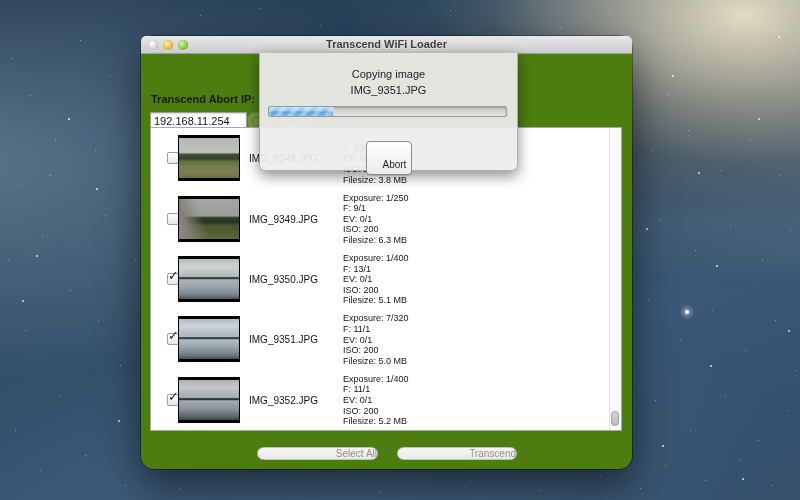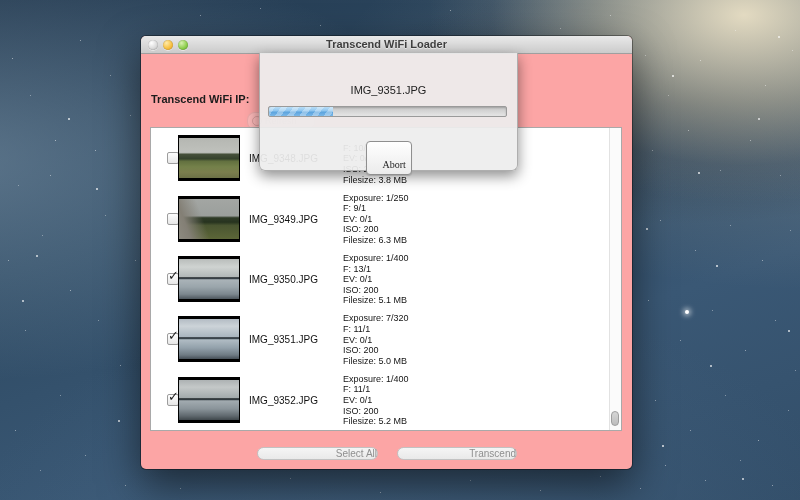--- a/index.html
+++ b/index.html
@@ -38,22 +38,22 @@
     705px 480px rgba(255,255,255,.55),740px 460px rgba(255,255,255,.5),772px 485px rgba(255,255,255,.6);}
   .stars-b{position:absolute;width:2px;height:2px;background:transparent;border-radius:50%;
     box-shadow:68px 118px rgba(255,255,255,.85),22px 300px rgba(255,255,255,.8),118px 420px rgba(255,255,255,.85),
     672px 75px rgba(255,255,255,.9),758px 118px rgba(255,255,255,.8),716px 265px rgba(255,255,255,.85),
     788px 330px rgba(255,255,255,.8),662px 445px rgba(255,255,255,.9),742px 478px rgba(255,255,255,.8),
     96px 188px rgba(255,255,255,.85),36px 255px rgba(255,255,255,.8),698px 172px rgba(255,255,255,.85),
     778px 36px rgba(255,255,255,.8),646px 228px rgba(255,255,255,.85),710px 365px rgba(255,255,255,.8);}
   .big-star{position:absolute;left:685px;top:310px;width:4px;height:4px;border-radius:50%;
     background:#fff;box-shadow:0 0 5px 2px rgba(255,255,255,.55);}
   
-  .window{position:absolute;left:141px;top:36px;width:491px;height:433px;border-radius:5px;
-    background:#fca5a5;box-shadow:0 16px 40px rgba(0,0,0,.55),0 0 0 1px rgba(0,0,0,.35);}
+  .window{position:absolute;left:141px;top:36px;width:491px;height:433px;border-radius:13px;
+    background:#4d7c0f;box-shadow:0 16px 40px rgba(0,0,0,.55),0 0 0 1px rgba(0,0,0,.35);}
   .titlebar{position:absolute;left:0;top:0;right:0;height:17px;border-radius:5px 5px 0 0;
     background:linear-gradient(180deg,#e9e9e9,#cbcbcb);border-bottom:1px solid #9f9f9f;}
   .title{position:absolute;left:0;right:0;top:2px;text-align:center;font-size:11px;font-weight:700;
     color:#3f3f3f;text-shadow:0 1px 0 rgba(255,255,255,.6);}
   .lights{position:absolute;left:7px;top:4px;display:flex;gap:5px;}
   .light{width:10px;height:10px;border-radius:50%;box-shadow:inset 0 0 1px rgba(0,0,0,.4),0 1px 0 rgba(255,255,255,.5);}
   .light.close{background:radial-gradient(circle at 35% 30%,#ffffff,#dcdcdc 55%,#b3b3b3);}
   .light.min{background:radial-gradient(circle at 35% 30%,#ffeaa9,#f7c143 55%,#e2961c);}
   .light.zoom{background:radial-gradient(circle at 35% 30%,#d9f0b2,#8fcf4e 55%,#57a026);}
   .field-label{position:absolute;font-size:11px;font-weight:700;color:#1b1b1b;}
@@ -104,21 +104,21 @@
     border-radius:0 0 6px 6px;box-shadow:0 5px 14px rgba(0,0,0,.45);}
   .sheet-title{position:absolute;left:0;right:0;top:15px;text-align:center;font-size:11px;color:#222;}
   .sheet-file{position:absolute;left:0;right:0;top:31px;text-align:center;font-size:11px;color:#222;}
   .progress-track{position:absolute;left:8px;right:10px;top:53px;height:9px;border:1px solid #9a9a9a;
     border-radius:2px;background:linear-gradient(#c6c6c6,#e6e6e6);box-shadow:inset 0 1px 2px rgba(0,0,0,.2);}
   .progress-fill{position:absolute;left:0;top:0;bottom:0;border-radius:2px 0 0 2px;
     background:repeating-linear-gradient(125deg,rgba(255,255,255,.32) 0 5px,rgba(255,255,255,0) 5px 10px),
       linear-gradient(180deg,#b9ddf7 0%,#8cc4ee 45%,#5ba3dd 55%,#7ab8e8 100%);}
   .abort-btn{position:absolute;left:50%;transform:translateX(-50%);top:88px;width:46px;height:30px;
     border:1px solid #8f8f8f;border-radius:4px;background:linear-gradient(#ffffff,#ebebeb);
-    font-size:10px;color:#1e1e1e;text-align:center;line-height:14px;font-family:Liberation Serif, serif;padding:16px;
+    font-size:10px;color:#1e1e1e;text-align:center;line-height:14px;font-family:Liberation Sans, sans-serif;padding:16px;
     box-shadow:0 1px 1px rgba(0,0,0,.15);}
 </style>
 </head>
 <body>
 
 <div class="wallpaper">
   <span class="stars-a"></span>
   <span class="stars-b"></span>
   <span class="big-star"></span>
 </div>
@@ -126,21 +126,22 @@
 <div class="window">
   <div class="titlebar">
     <div class="lights">
       <span class="light close"></span>
       <span class="light min"></span>
       <span class="light zoom"></span>
     </div>
     <div class="title">Transcend WiFi Loader</div>
   </div>
 
-  <div class="field-label ip-label">Transcend WiFi IP:</div>
+  <div class="field-label ip-label">Transcend Abort IP:</div>
+  <input class="ip-input" type="text" value="192.168.11.254" style="">
   <div class="refresh-ghost">
     <span class="circ"></span>
     <span class="txt">Refresh</span>
   </div>
   <div class="field-label select-label">Select images to download:</div>
 
   <div class="listbox">
     <div id="rows">
   <div class="row">
     <span class="checkbox"></span>
@@ -215,19 +216,20 @@
 </div>
     <div class="scrollbar">
       <div class="scroll-thumb"></div>
     </div>
   </div>
 
   <button class="pill-btn select-all">Select All</button>
   <button class="pill-btn download">Transcend</button>
 
   <div class="sheet">
+    <div class="sheet-title">Copying image</div>
     <div class="sheet-file">IMG_9351.JPG</div>
     <div class="progress-track">
       <div class="progress-fill" id="progress-fill" style="width: 27%;"></div>
     </div>
     <button class="abort-btn">Abort</button>
   </div>
 </div>
 
 </body></html>

